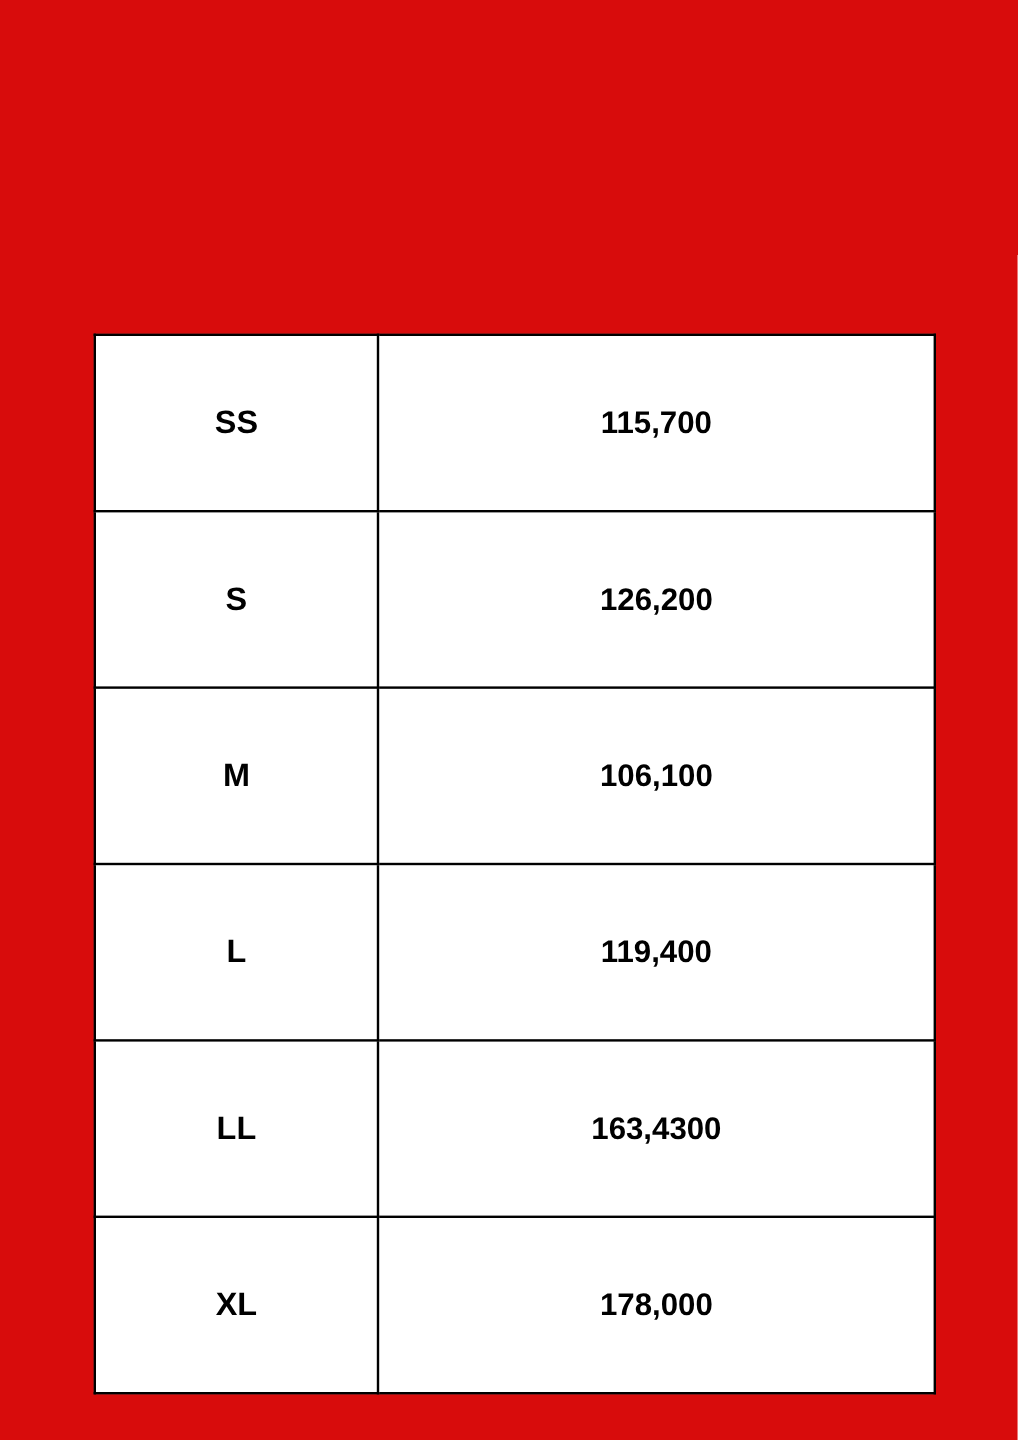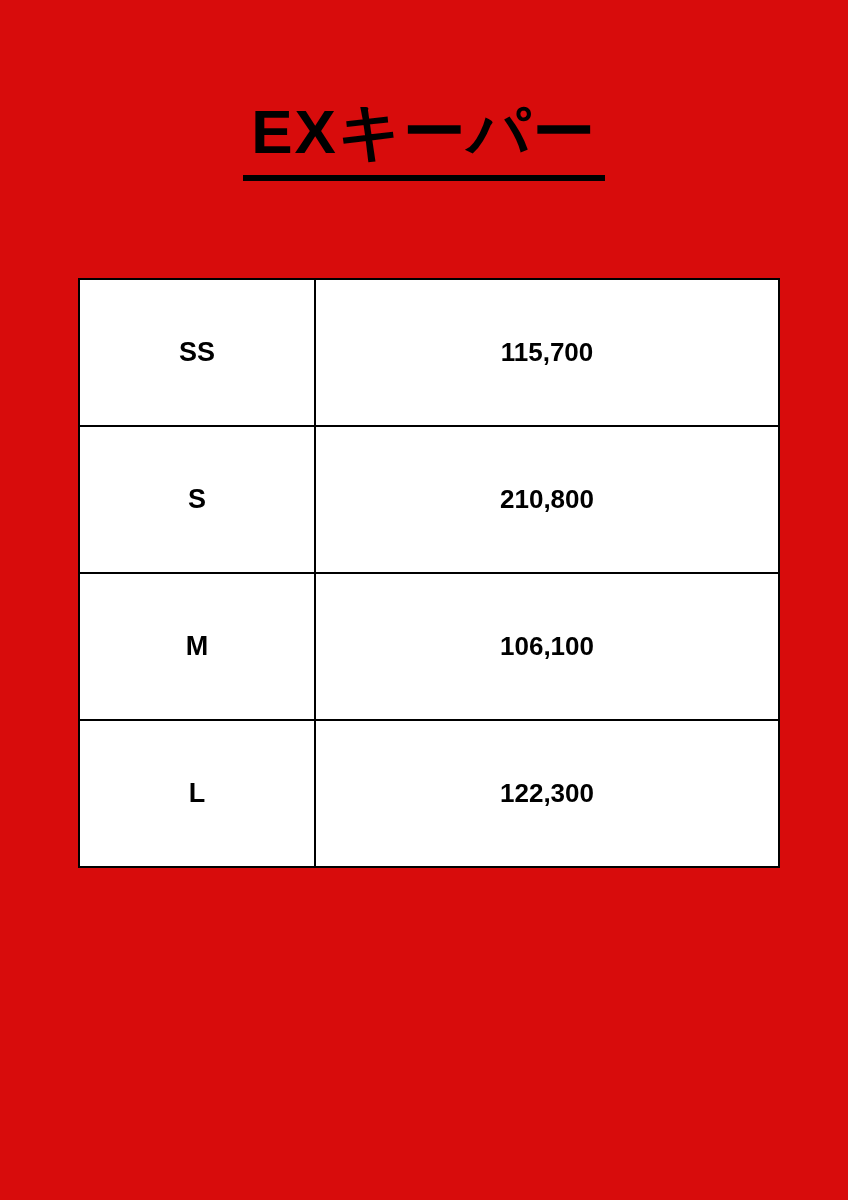--- a/index.html
+++ b/index.html
@@ -64,38 +64,43 @@
   .price-table td.price-cell {
     width: 460px;
     font-size: 26px;
   }
 </style>
 </head>
 <body>
 
 <div class="page" style="background: rgb(216, 12, 12);">
 
-  <div class="title-wrap">
-    <span class="title">EXキーパー</span>
-  </div>
 
   <table class="price-table">
     <tbody>
       <tr>
         <td class="size-cell">SS</td>
         <td class="price-cell">115,700</td>
       </tr>
       <tr>
         <td class="size-cell">S</td>
-        <td class="price-cell">210,800</td>
+        <td class="price-cell">126,200</td>
       </tr>
       <tr>
         <td class="size-cell">M</td>
         <td class="price-cell">106,100</td>
       </tr>
       <tr>
         <td class="size-cell">L</td>
-        <td class="price-cell">122,300</td>
+        <td class="price-cell">119,400</td>
+      </tr>
+      <tr>
+        <td class="size-cell">LL</td>
+        <td class="price-cell">163,4300</td>
+      </tr>
+      <tr>
+        <td class="size-cell">XL</td>
+        <td class="price-cell">178,000</td>
       </tr>
     </tbody>
   </table>
 
 </div>
 
 </body></html>

